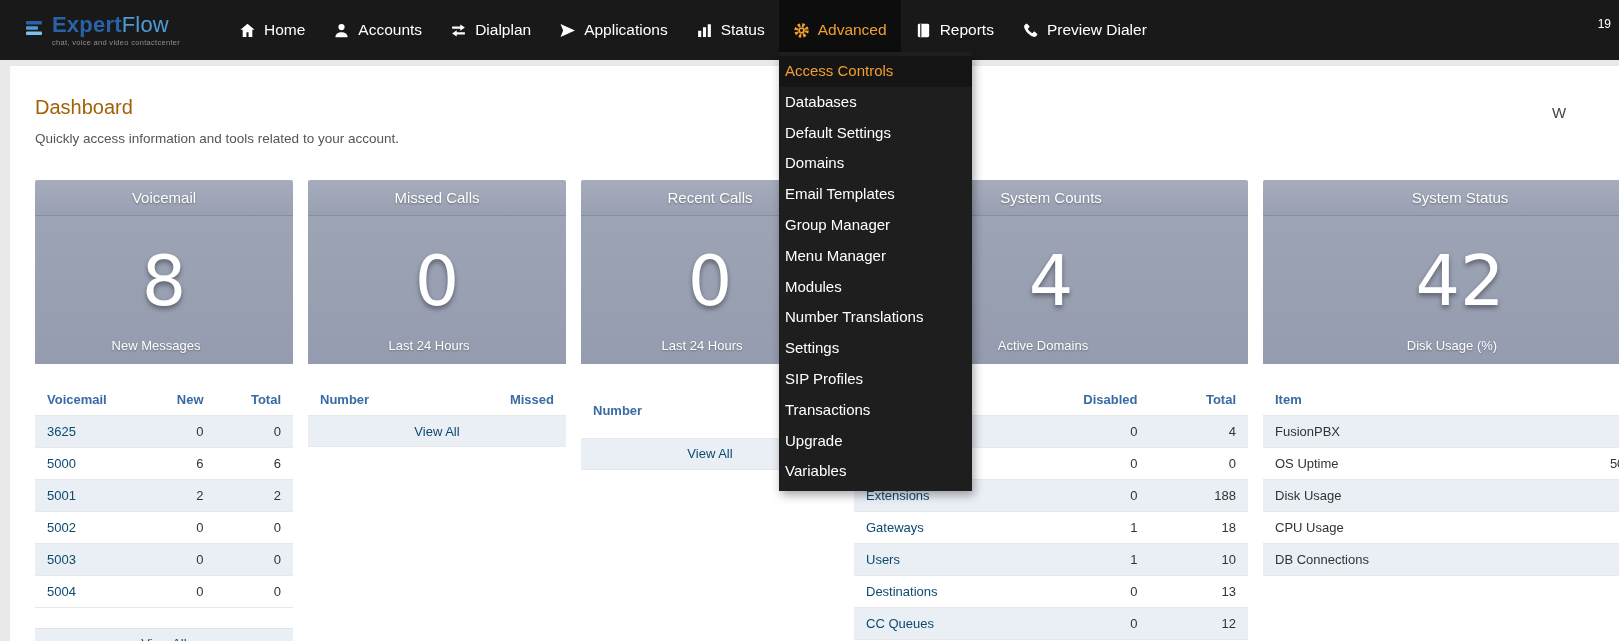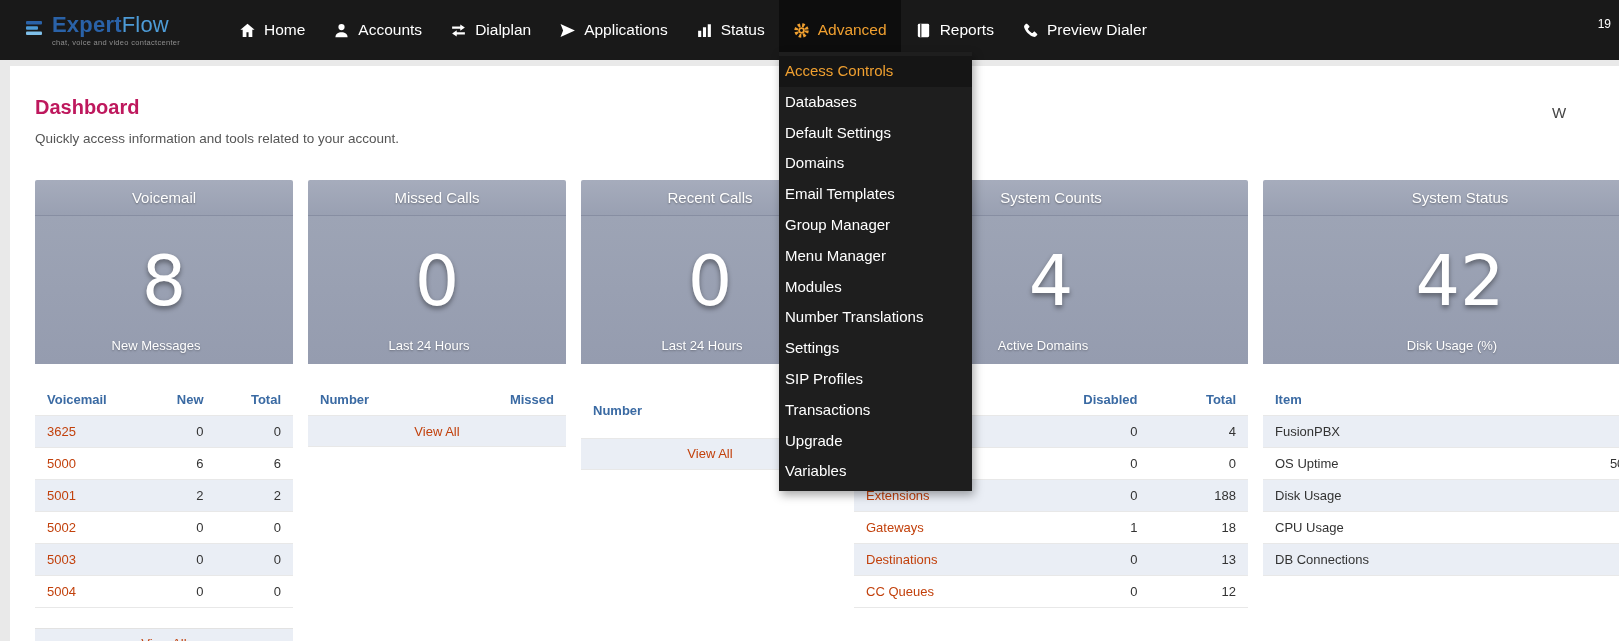--- a/index.html
+++ b/index.html
@@ -42,21 +42,21 @@
     height:30.8px; line-height:30.8px; padding-left:6px;
     color:#ffffff; font-size:15px; cursor:pointer; white-space:nowrap;
   }
   .dd-item.highlighted { color:#f0a030; background:#151515; }
 
   
   .card {
     position:absolute; top:66px; left:10px; width:1609px; height:600px;
     background:#ffffff; padding:0 25px;
   }
-  .page-title { margin:30px 0 12px; font-size:20px; font-weight:bold; color:#be185d; }
+  .page-title { margin:30px 0 12px; font-size:20px; font-weight:normal; color:#a16207; }
   .page-sub { margin:8px 0 0; font-size:13.5px; color:#555; }
   .welcome { position:absolute; top:38px; left:1542px; font-size:15px; color:#444; white-space:nowrap; }
 
   .panels { display:flex; gap:15px; margin-top:34px; align-items:flex-start; }
   .panel { flex:0 0 auto; }
   .panel-w1 { width:258px; }
   .panel-w2 { width:394px; }
 
   .panel-head {
     height:36px; display:flex; align-items:center; justify-content:center;
@@ -82,21 +82,21 @@
   
   .tbl { width:100%; border-collapse:collapse; margin-top:20px; font-size:13px; color:#333; table-layout:fixed; }
   .tbl th { color:#3a6aa3; font-weight:bold; padding:8px 12px; vertical-align:middle; }
   .tbl td { padding:8px 12px; }
   .tbl thead tr { border-bottom:1px solid #e8e8e8; }
   .tbl tbody tr { border-bottom:1px solid #e8e8e8; }
   .tbl tbody tr:nth-child(odd) { background:#eaeef5; }
   .tl { text-align:left; }
   .trr { text-align:right; }
   th.dt { overflow-wrap:anywhere; line-height:1.45; }
-  a.lnk { color:#c2410c; text-decoration:none; cursor:pointer; }
+  a.lnk { color:#0c4a6e; text-decoration:none; cursor:pointer; }
 
   .view-row {
     background:#eaeef5; border-bottom:1px solid #e8e8e8;
     height:31px; display:flex; align-items:center; justify-content:center; font-size:13px;
   }
   .view-row.gap { margin-top:20px; border-top:1px solid #e2e2e2; }
 </style>
 </head>
 <body>
 
@@ -350,20 +350,25 @@
             <td class="tl"><a class="lnk">Extensions</a></td>
             <td class="trr">0</td>
             <td class="trr">188</td>
           </tr>
           <tr>
             <td class="tl"><a class="lnk">Gateways</a></td>
             <td class="trr">1</td>
             <td class="trr">18</td>
           </tr>
           <tr>
+            <td class="tl"><a class="lnk">Users</a></td>
+            <td class="trr">1</td>
+            <td class="trr">10</td>
+          </tr>
+          <tr>
             <td class="tl"><a class="lnk">Destinations</a></td>
             <td class="trr">0</td>
             <td class="trr">13</td>
           </tr>
           <tr>
             <td class="tl"><a class="lnk">CC Queues</a></td>
             <td class="trr">0</td>
             <td class="trr">12</td>
           </tr>
         </tbody>

